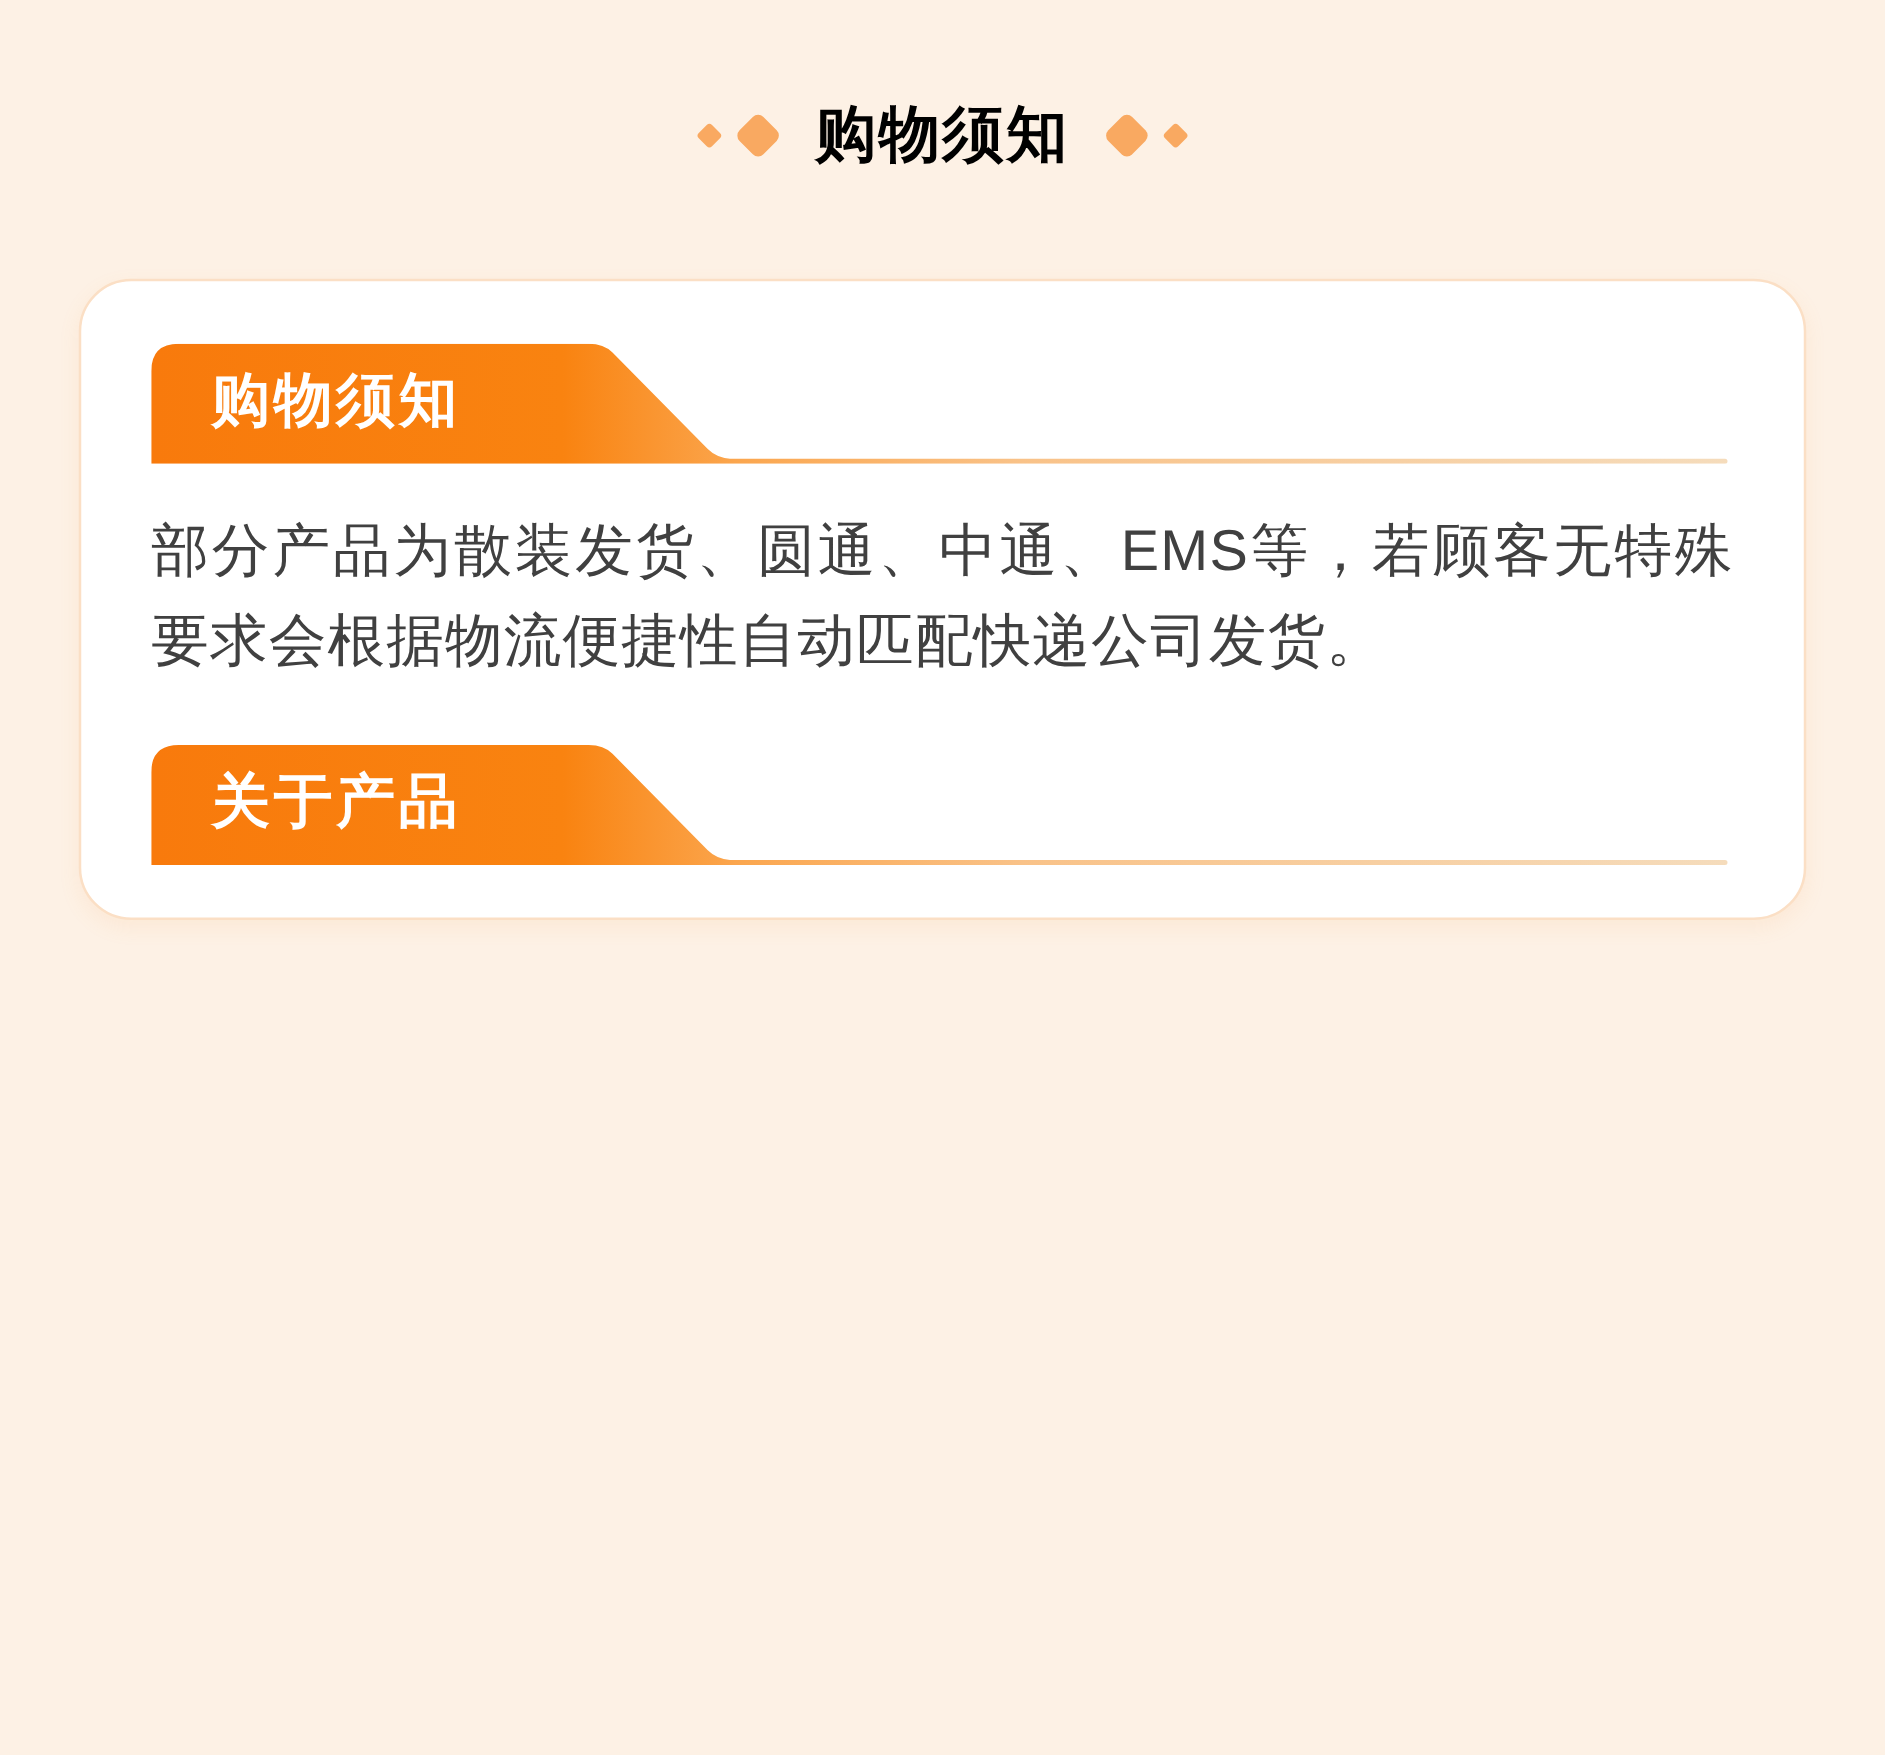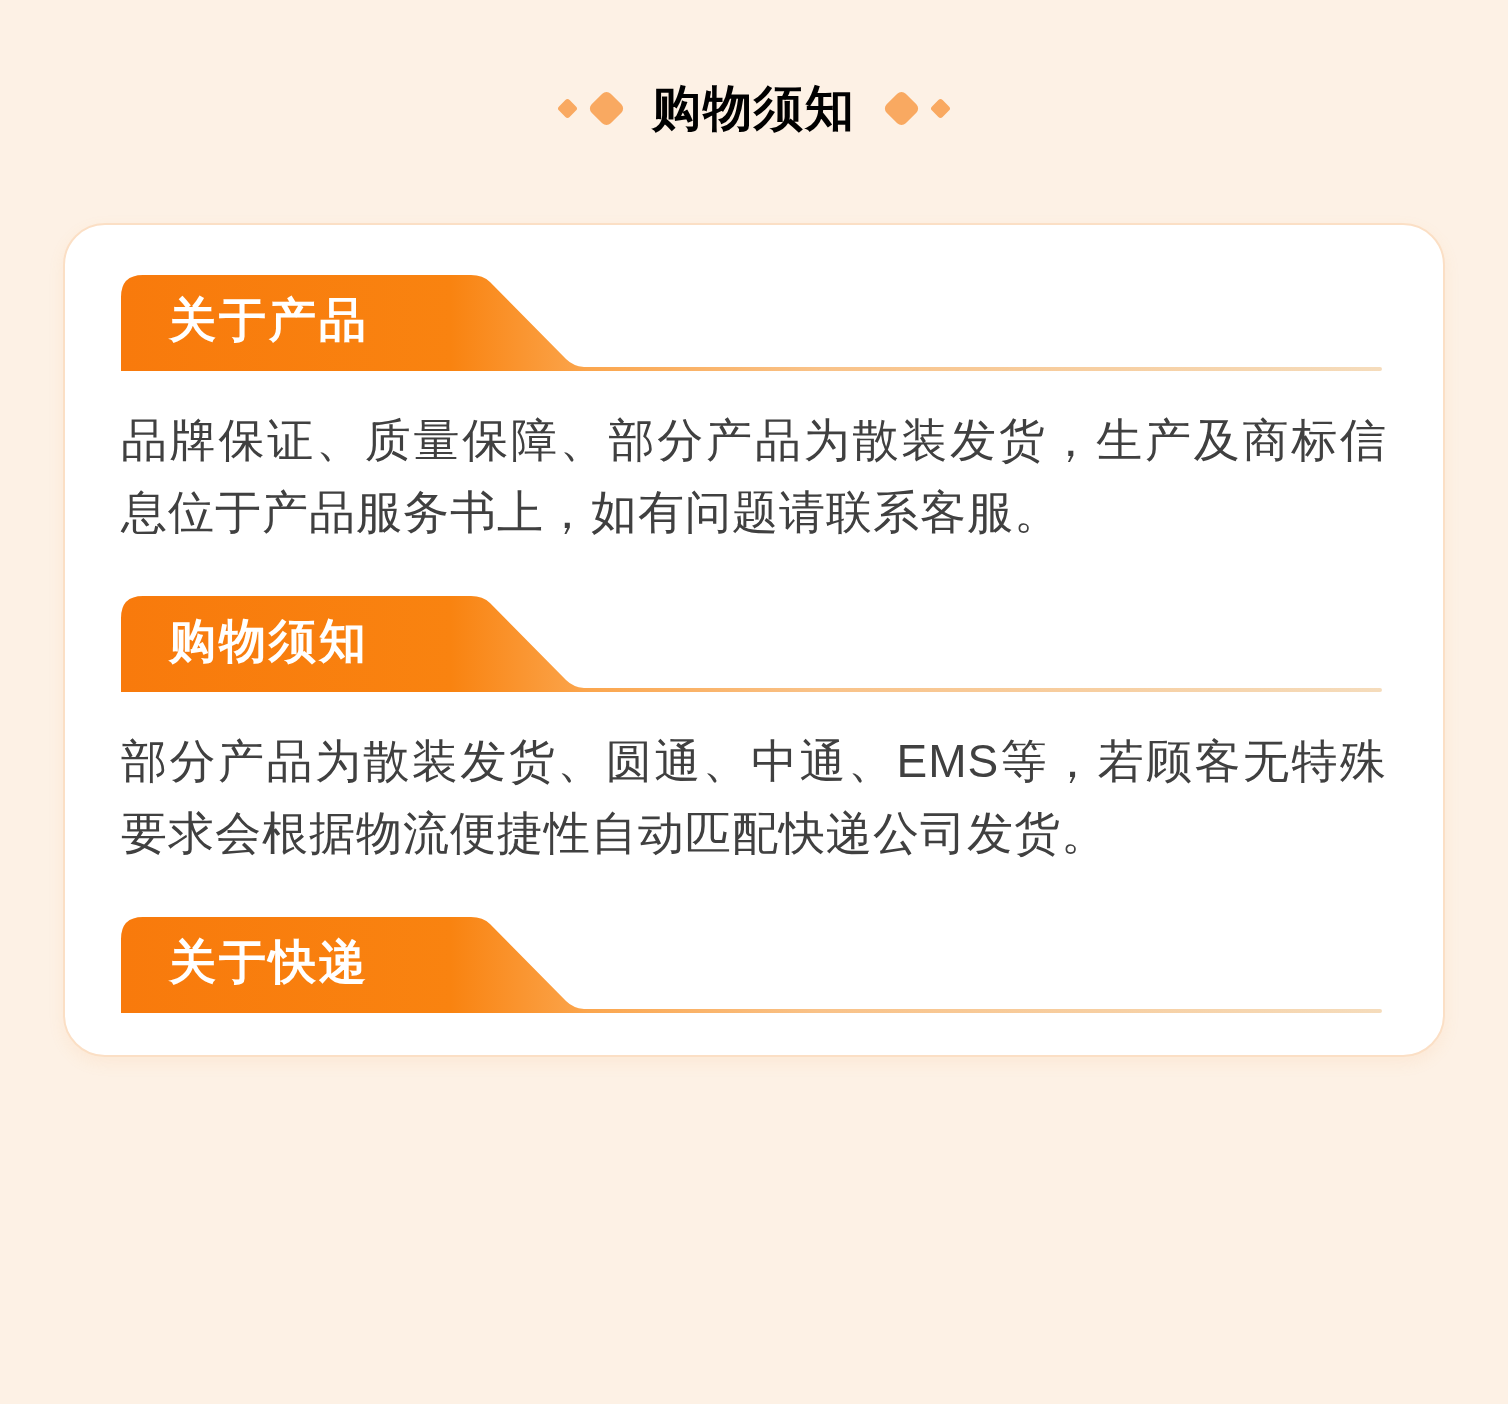--- a/index.html
+++ b/index.html
@@ -105,42 +105,33 @@
 <div class="title-row">
   <span class="diamond small"></span>
   <span class="diamond large d-gap-inner t-gap-left" style="margin-left:18px;"></span>
   <h1 class="page-title">购物须知</h1>
   <span class="diamond large d-gap-inner t-gap-right" style="margin-right:18px;"></span>
   <span class="diamond small"></span>
 </div>
 
 <div class="notice-card">
 
-  <div class="section">
-    <div class="section-header">
-      <svg class="ribbon-svg" viewBox="0 0 1266 96" preserveAspectRatio="none">
-        <path d="M22,0 H350 Q362,0 369,7 L445,84 Q452,91 463,92 H1259 A2,2 0 0 1 1259,96 H0 V22 Q0,0 22,0 Z" fill="url(#ribbonGrad)"></path>
-      </svg>
-      <span class="section-header-label">关于产品</span>
-    </div>
-    <p class="section-body">品牌保证、质量保障、部分产品为散装发货，生产及商标信息位于产品服务书上，如有问题请联系客服。</p>
-  </div>
 
   <div class="section">
     <div class="section-header">
       <svg class="ribbon-svg" viewBox="0 0 1266 96" preserveAspectRatio="none">
         <path d="M22,0 H350 Q362,0 369,7 L445,84 Q452,91 463,92 H1259 A2,2 0 0 1 1259,96 H0 V22 Q0,0 22,0 Z" fill="url(#ribbonGrad)"></path>
       </svg>
       <span class="section-header-label">购物须知</span>
     </div>
     <p class="section-body">部分产品为散装发货、圆通、中通、EMS等，若顾客无特殊要求会根据物流便捷性自动匹配快递公司发货。</p>
   </div>
 
   <div class="section">
     <div class="section-header">
       <svg class="ribbon-svg" viewBox="0 0 1266 96" preserveAspectRatio="none">
         <path d="M22,0 H350 Q362,0 369,7 L445,84 Q452,91 463,92 H1259 A2,2 0 0 1 1259,96 H0 V22 Q0,0 22,0 Z" fill="url(#ribbonGrad)"></path>
       </svg>
-      <span class="section-header-label">关于快递</span>
+      <span class="section-header-label">关于产品</span>
     </div>
   </div>
 
 </div>
 
 </body></html>

